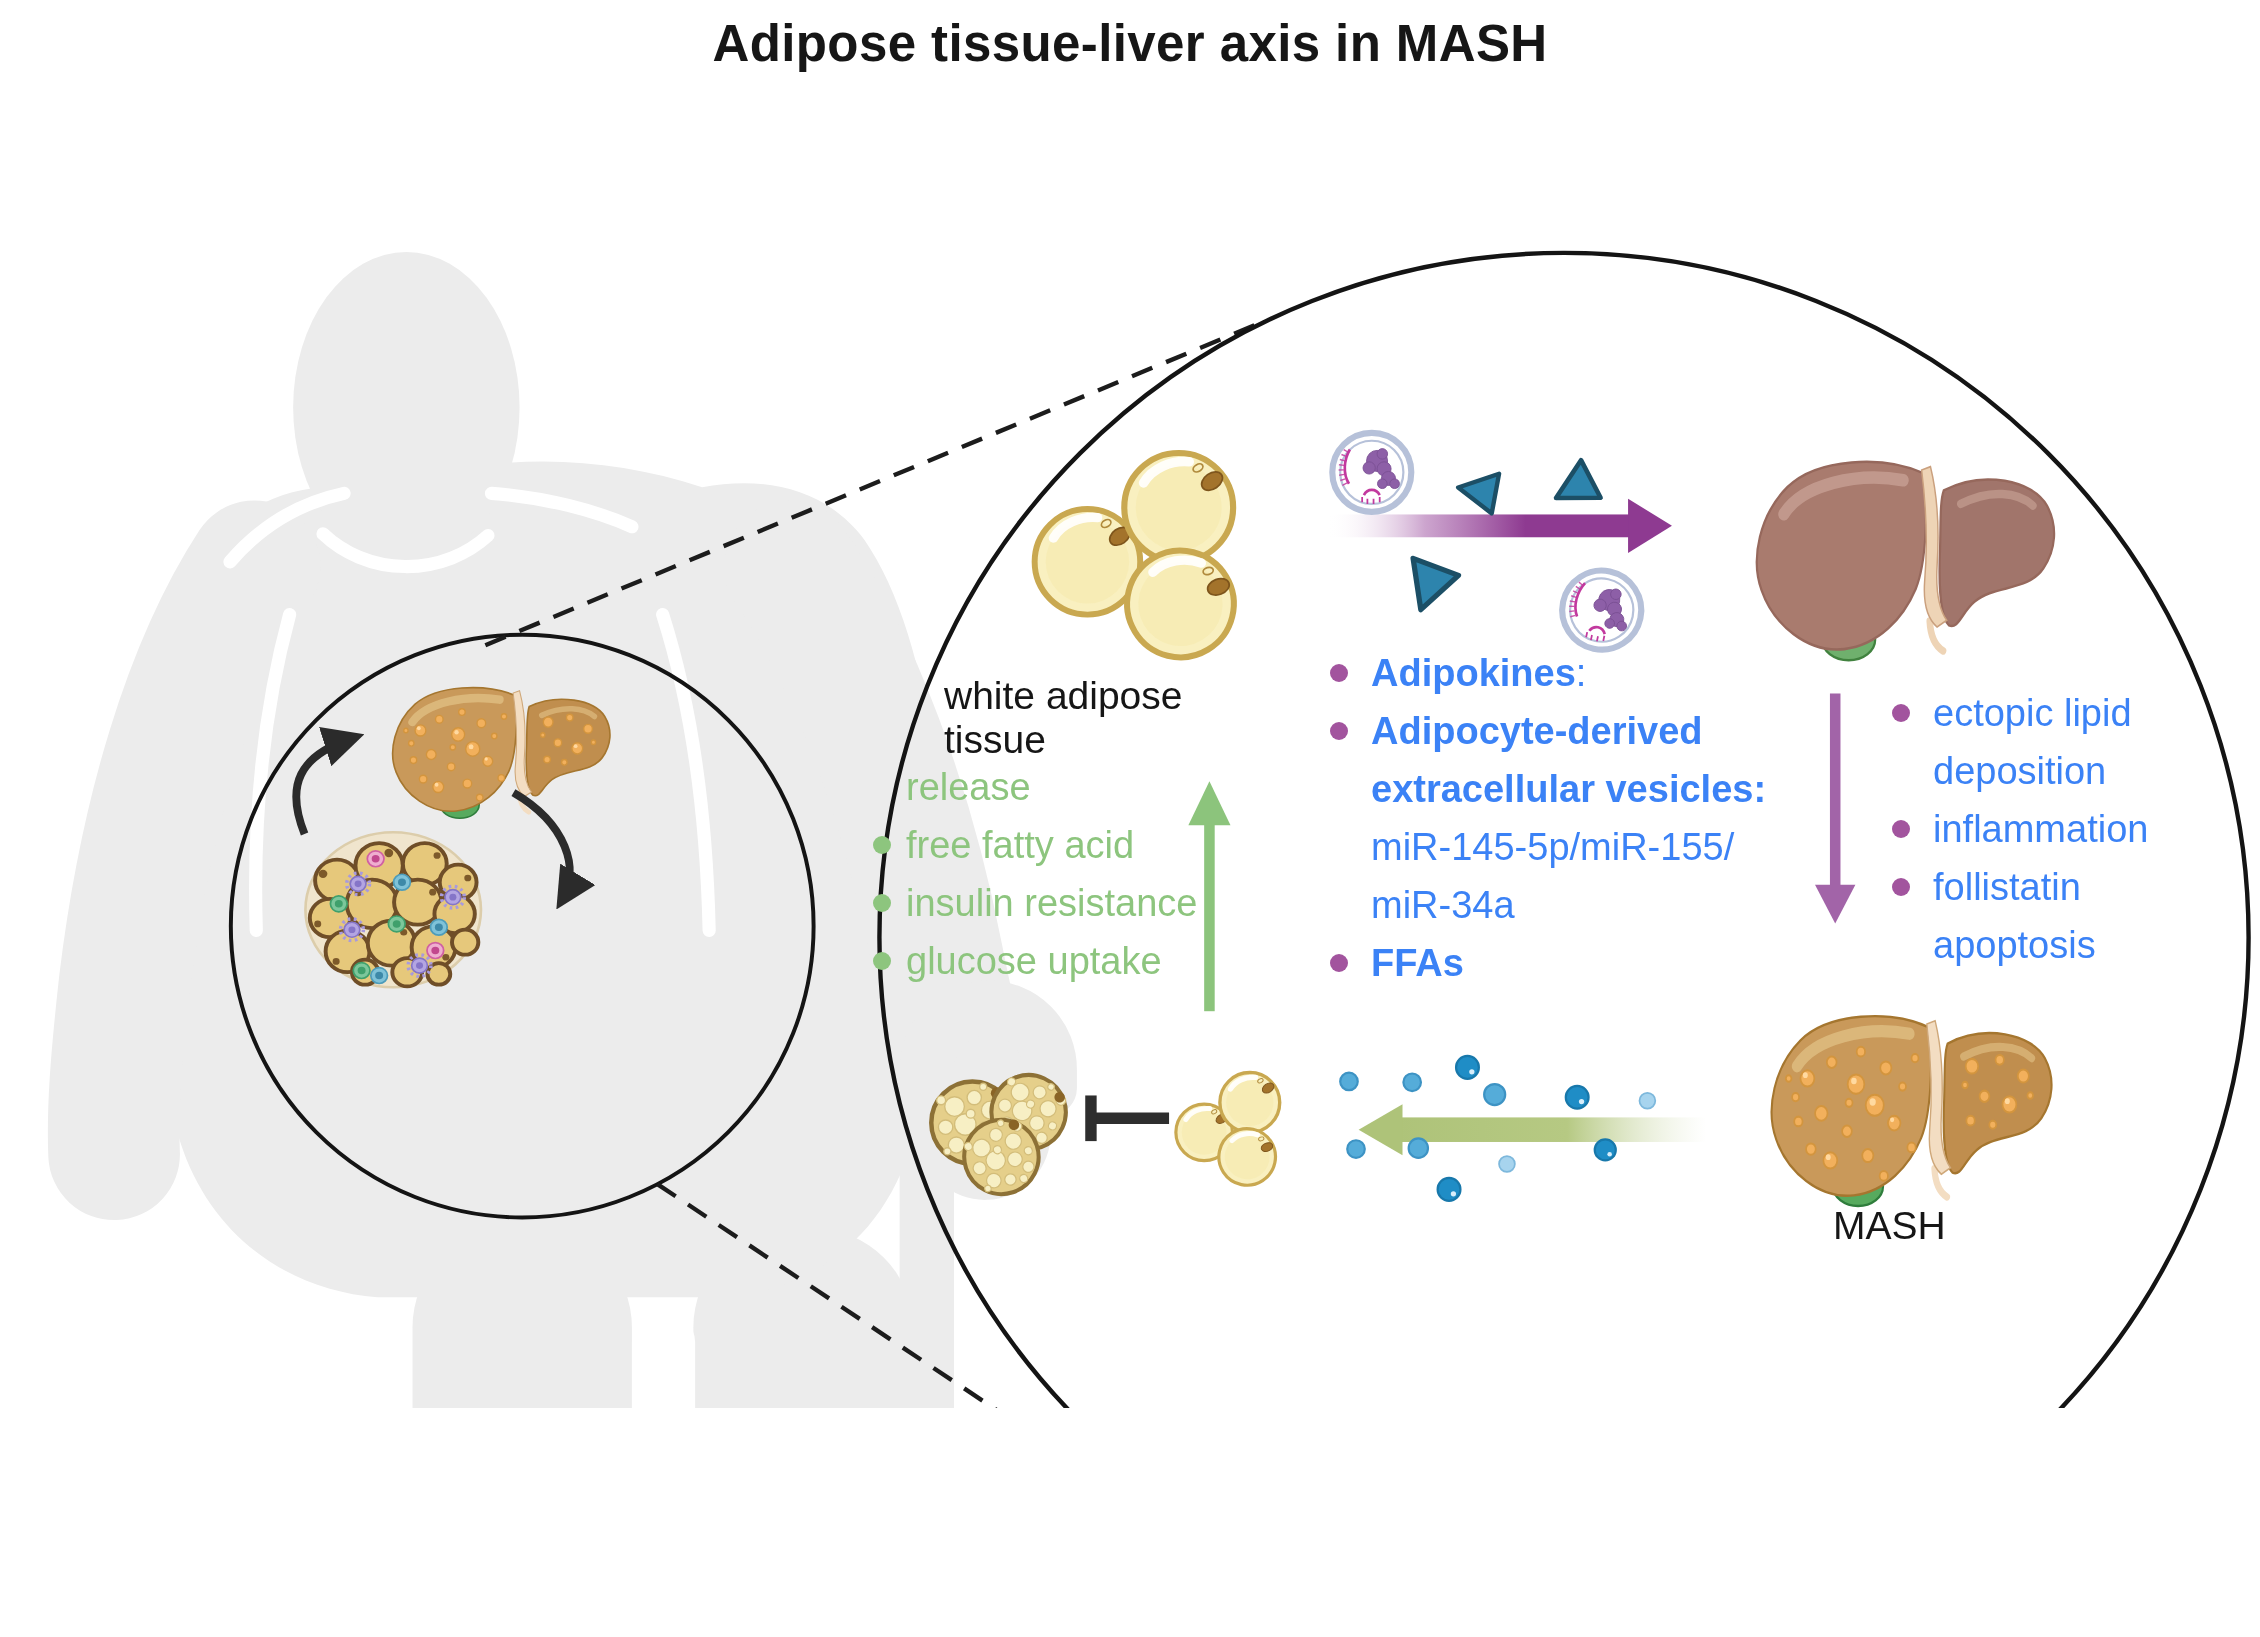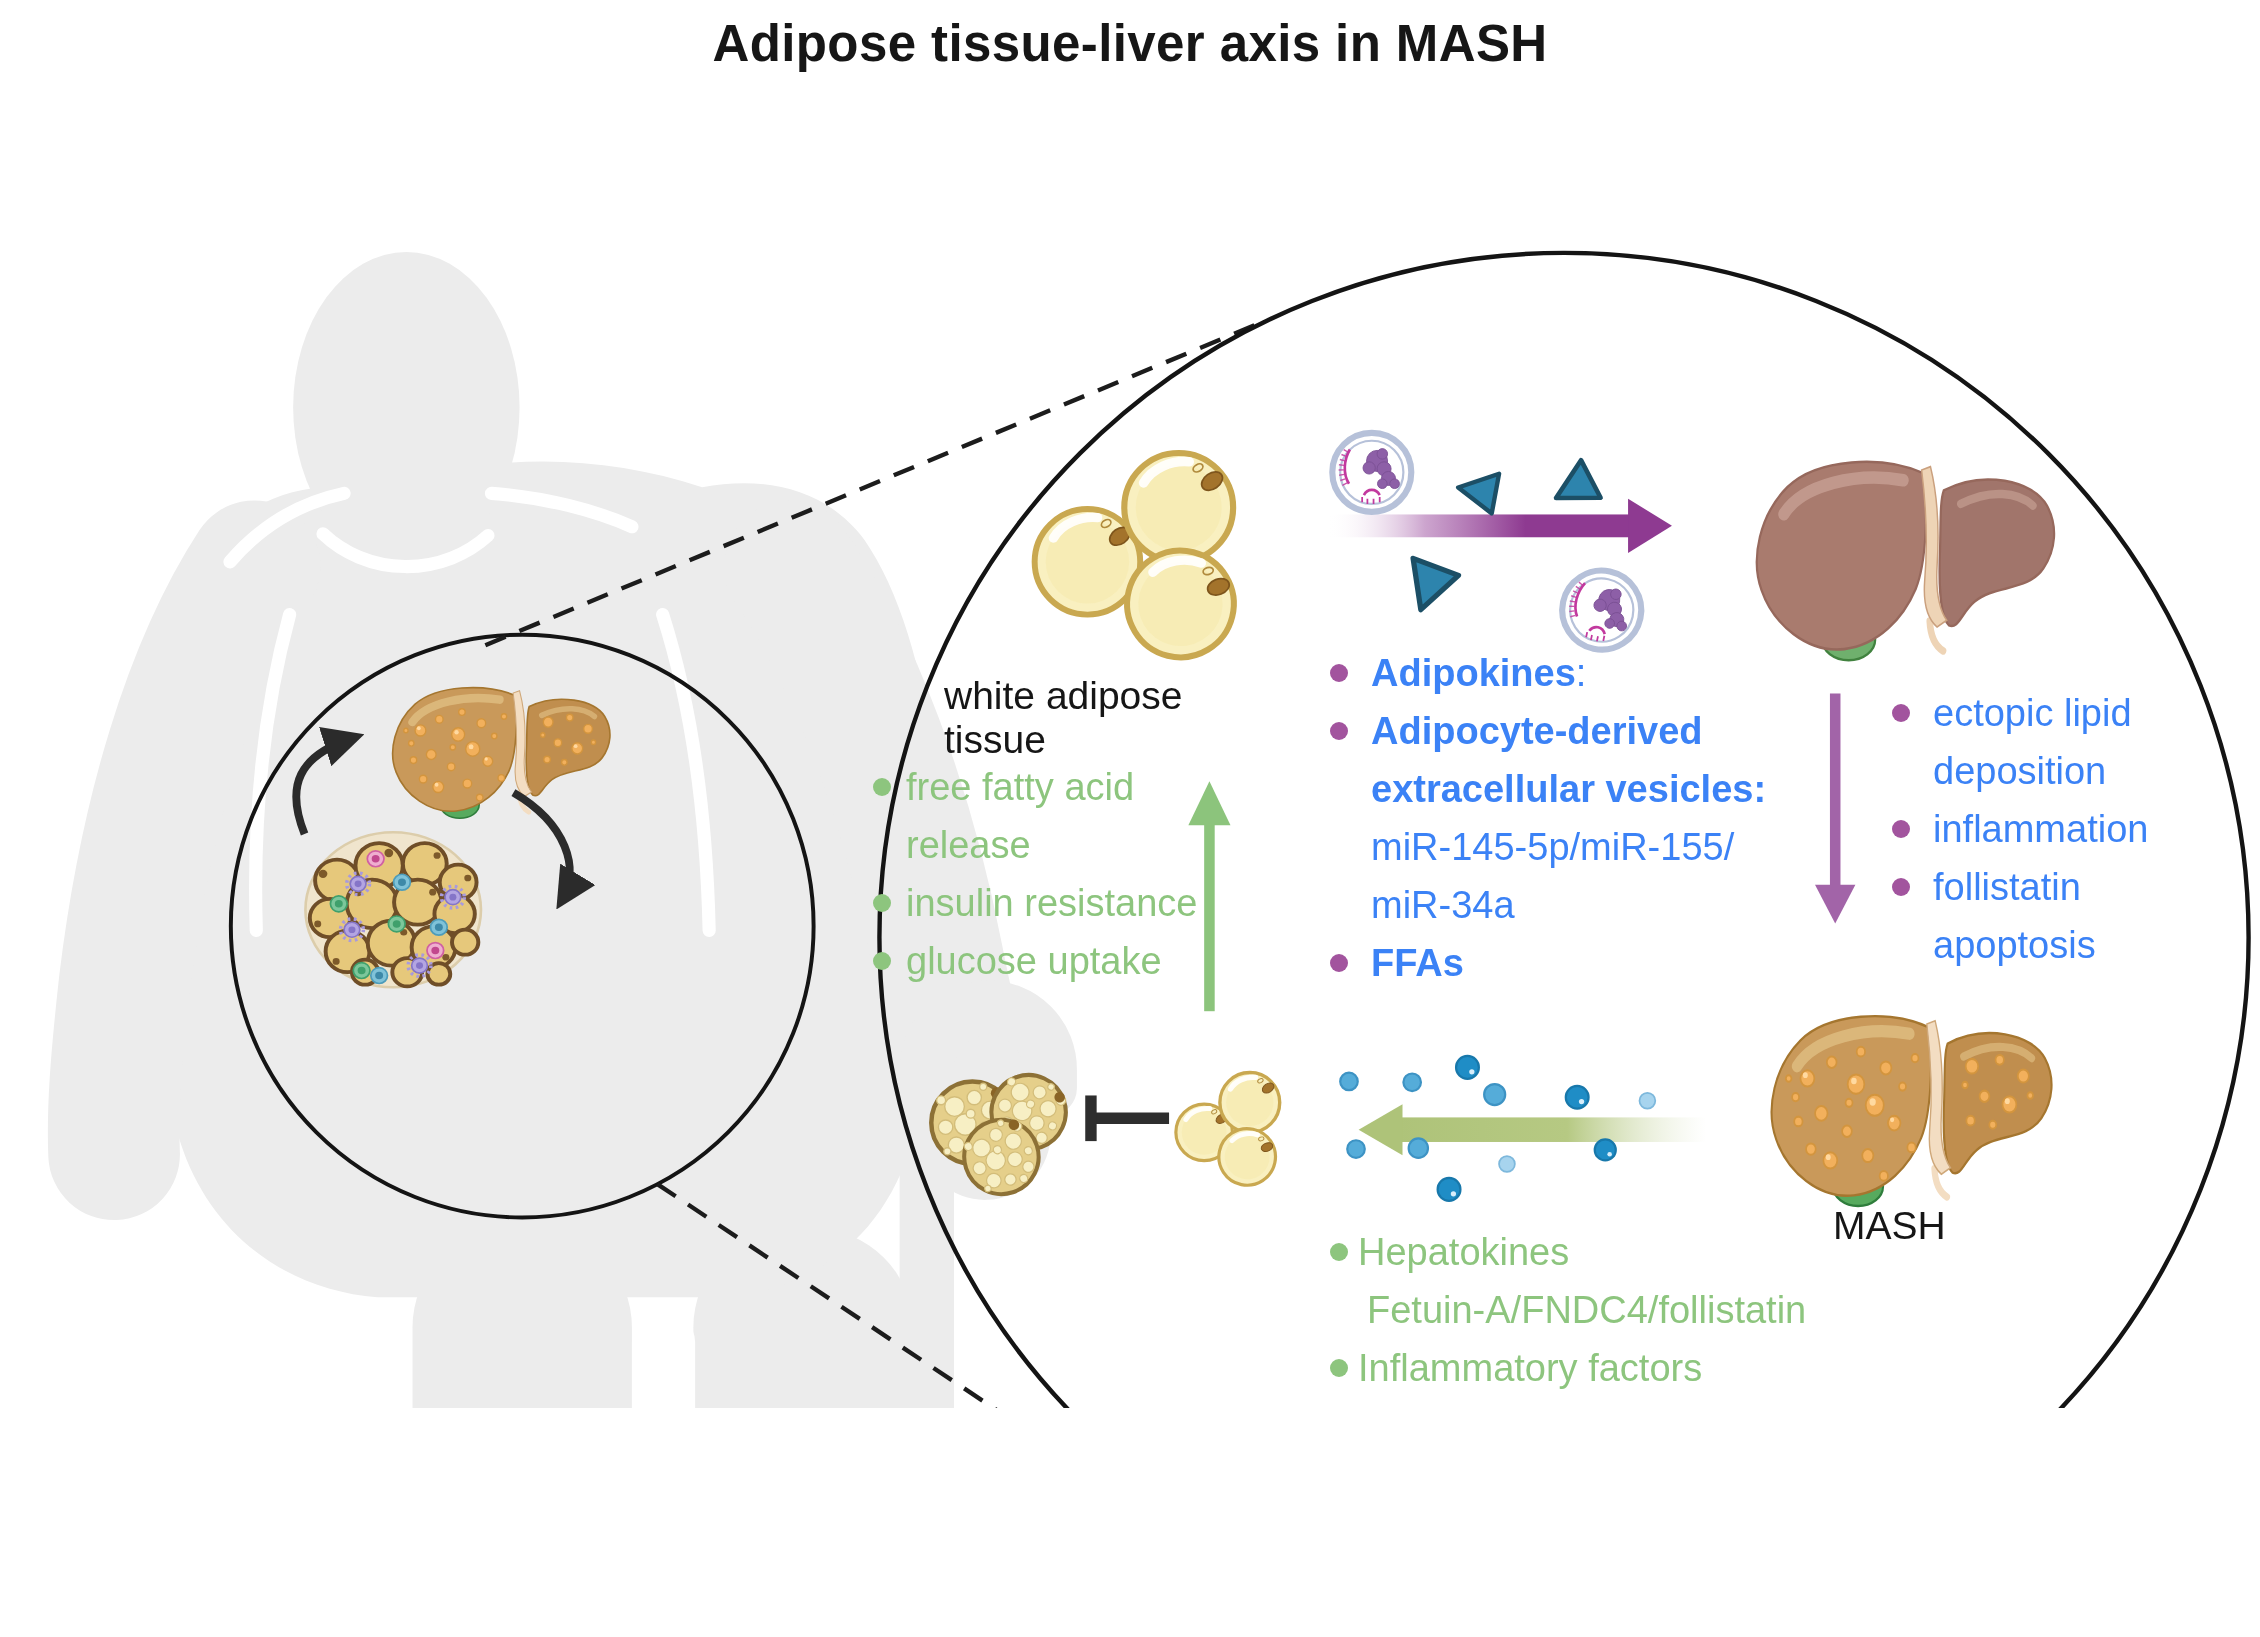--- a/index.html
+++ b/index.html
@@ -365,35 +365,29 @@
 <div id="list-a2l" class="list purple">
   <div class="ln"><span class="dot"></span><span class="bold">Adipokines</span><span>:</span></div>
   <div class="ln"><span class="dot"></span><span class="bold">Adipocyte-derived</span></div>
   <div class="ln"><span class="bold">extracellular vesicles:</span></div>
   <div class="ln"><span>miR-145-5p/miR-155/</span></div>
   <div class="ln"><span>miR-34a</span></div>
   <div class="ln"><span class="dot"></span><span class="bold">FFAs</span></div>
 </div>
 
 <div id="list-waf" class="list green">
+  <div class="ln"><span>release</span></div>
   <div class="ln"><span class="dot"></span><span>free fatty acid</span></div>
-  <div class="ln"><span>release</span></div>
   <div class="ln"><span class="dot"></span><span>insulin resistance</span></div>
   <div class="ln"><span class="dot"></span><span>glucose uptake</span></div>
 </div>
 
 <div id="list-liv" class="list purple">
   <div class="ln"><span class="dot"></span><span>ectopic lipid</span></div>
   <div class="ln"><span>deposition</span></div>
   <div class="ln"><span class="dot"></span><span>inflammation</span></div>
   <div class="ln"><span class="dot"></span><span>follistatin</span></div>
   <div class="ln"><span>apoptosis</span></div>
 </div>
 
-<div id="list-l2a" class="list green">
-  <div class="ln"><span class="dot"></span><span>Hepatokines</span></div>
-  <div class="ln ind2"><span>Fetuin-A/FNDC4/follistatin</span></div>
-  <div class="ln"><span class="dot"></span><span>Inflammatory factors</span></div>
-  <div class="ln"><span>IL-6/ TNF-α</span></div>
+
 </div>
 
-</div>
-
 
 </body></html>

